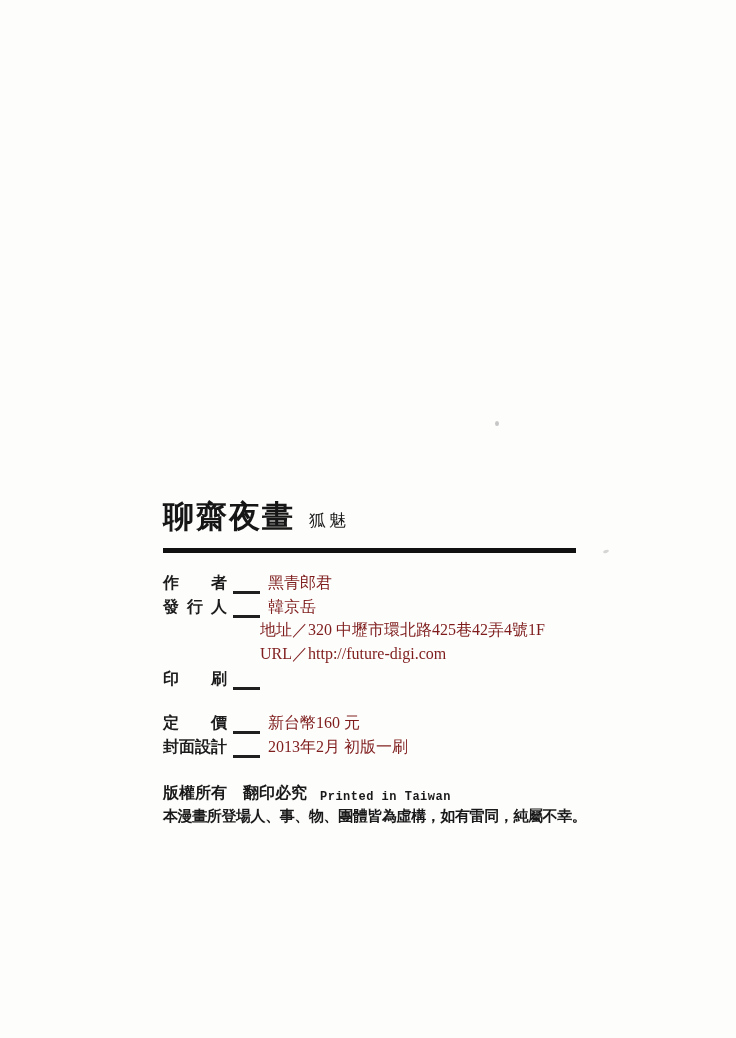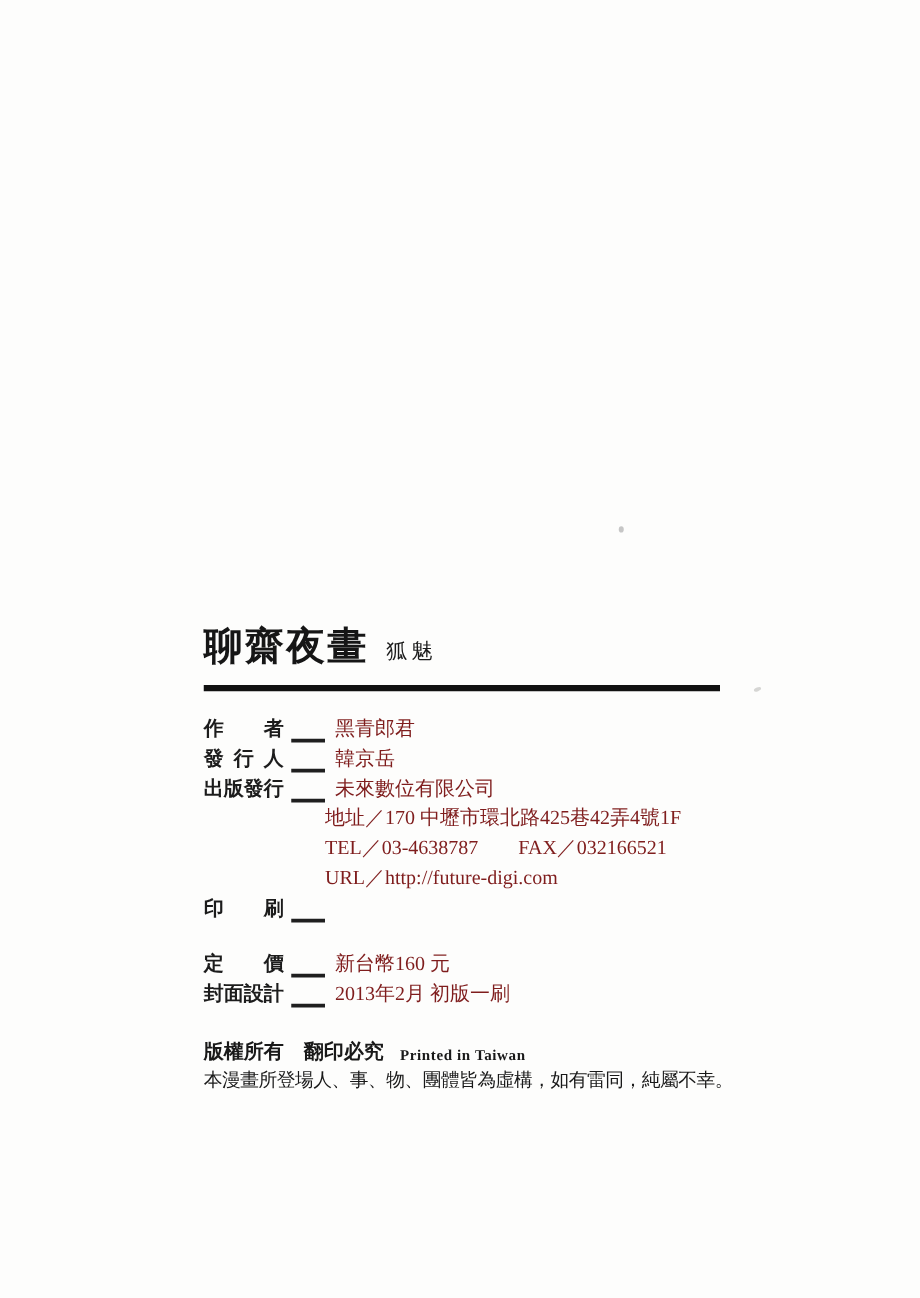--- a/index.html
+++ b/index.html
@@ -52,27 +52,27 @@
   }
   .gap-a{height:20px;}
   .gap-b{height:22px;}
   .footer-line1{
     display:flex; align-items:flex-end; height:24px;
   }
   .cjk-bold{
     font-size:16px; font-weight:bold; color:#191919; white-space:pre;
   }
   .latin-mono{
-    font-family:Liberation Serif, serif; font-weight:bold;
+    font-family:Liberation Mono, monospace; font-weight:bold;
     font-size:12px; letter-spacing:0.5px; margin-left:13px; color:#191919;
     padding-top:2px;
   }
   .footer-line2{
     display:flex; align-items:center; height:24px;
-    font-size:15px; font-weight:normal; letter-spacing:-0.4px;
+    font-size:15px; font-weight:bold; letter-spacing:-0.4px;
     color:#191919; white-space:nowrap;
   }
   .speck{
     position:absolute; border-radius:50%;
   }
   .speck-1{ left:495px; top:421px; width:4px; height:5px; background:#c6c6c6; }
   .speck-2{ left:603px; top:550px; width:6px; height:3px; background:#d6d6d4; transform:rotate(-20deg); }
 </style>
 </head>
 <body>
@@ -98,33 +98,25 @@
         <span class="dash"></span>
         <span class="value">黑青郎君</span>
       </div>
 
       <div class="row">
         <span class="label">發行人</span>
         <span class="dash"></span>
         <span class="value">韓京岳</span>
       </div>
 
-      <div class="row">
-        <span class="label">出版發行</span>
-        <span class="dash"></span>
-        <span class="value">未來數位有限公司</span>
+
+      <div class="indent-row">
+        <span class="value">地址／320 中壢市環北路425巷42弄4號1F</span>
       </div>
 
-      <div class="indent-row">
-        <span class="value">地址／170 中壢市環北路425巷42弄4號1F</span>
-      </div>
-
-      <div class="indent-row">
-        <span class="value">TEL／03-4638787　　FAX／032166521</span>
-      </div>
 
       <div class="indent-row">
         <span class="value">URL／http://future-digi.com</span>
       </div>
 
       <div class="row">
         <span class="label">印刷</span>
         <span class="dash"></span>
       </div>
 

